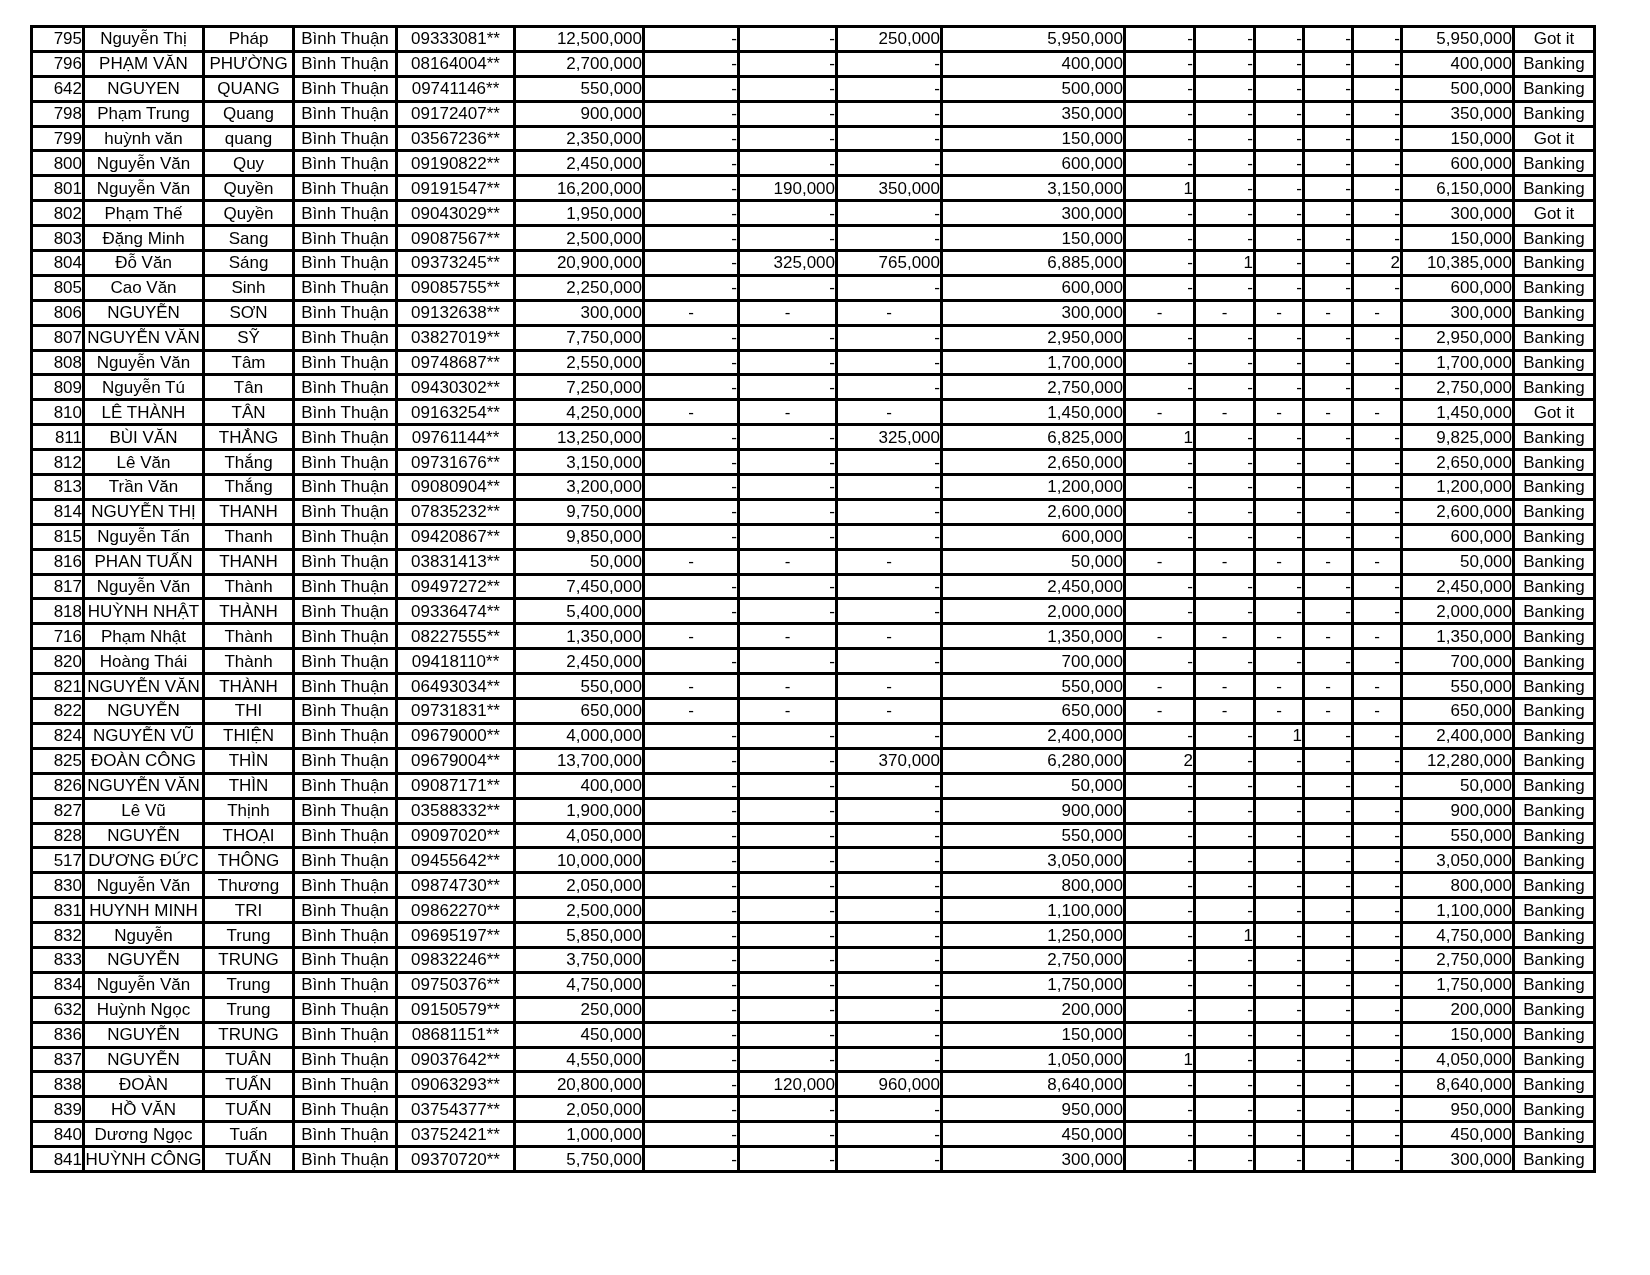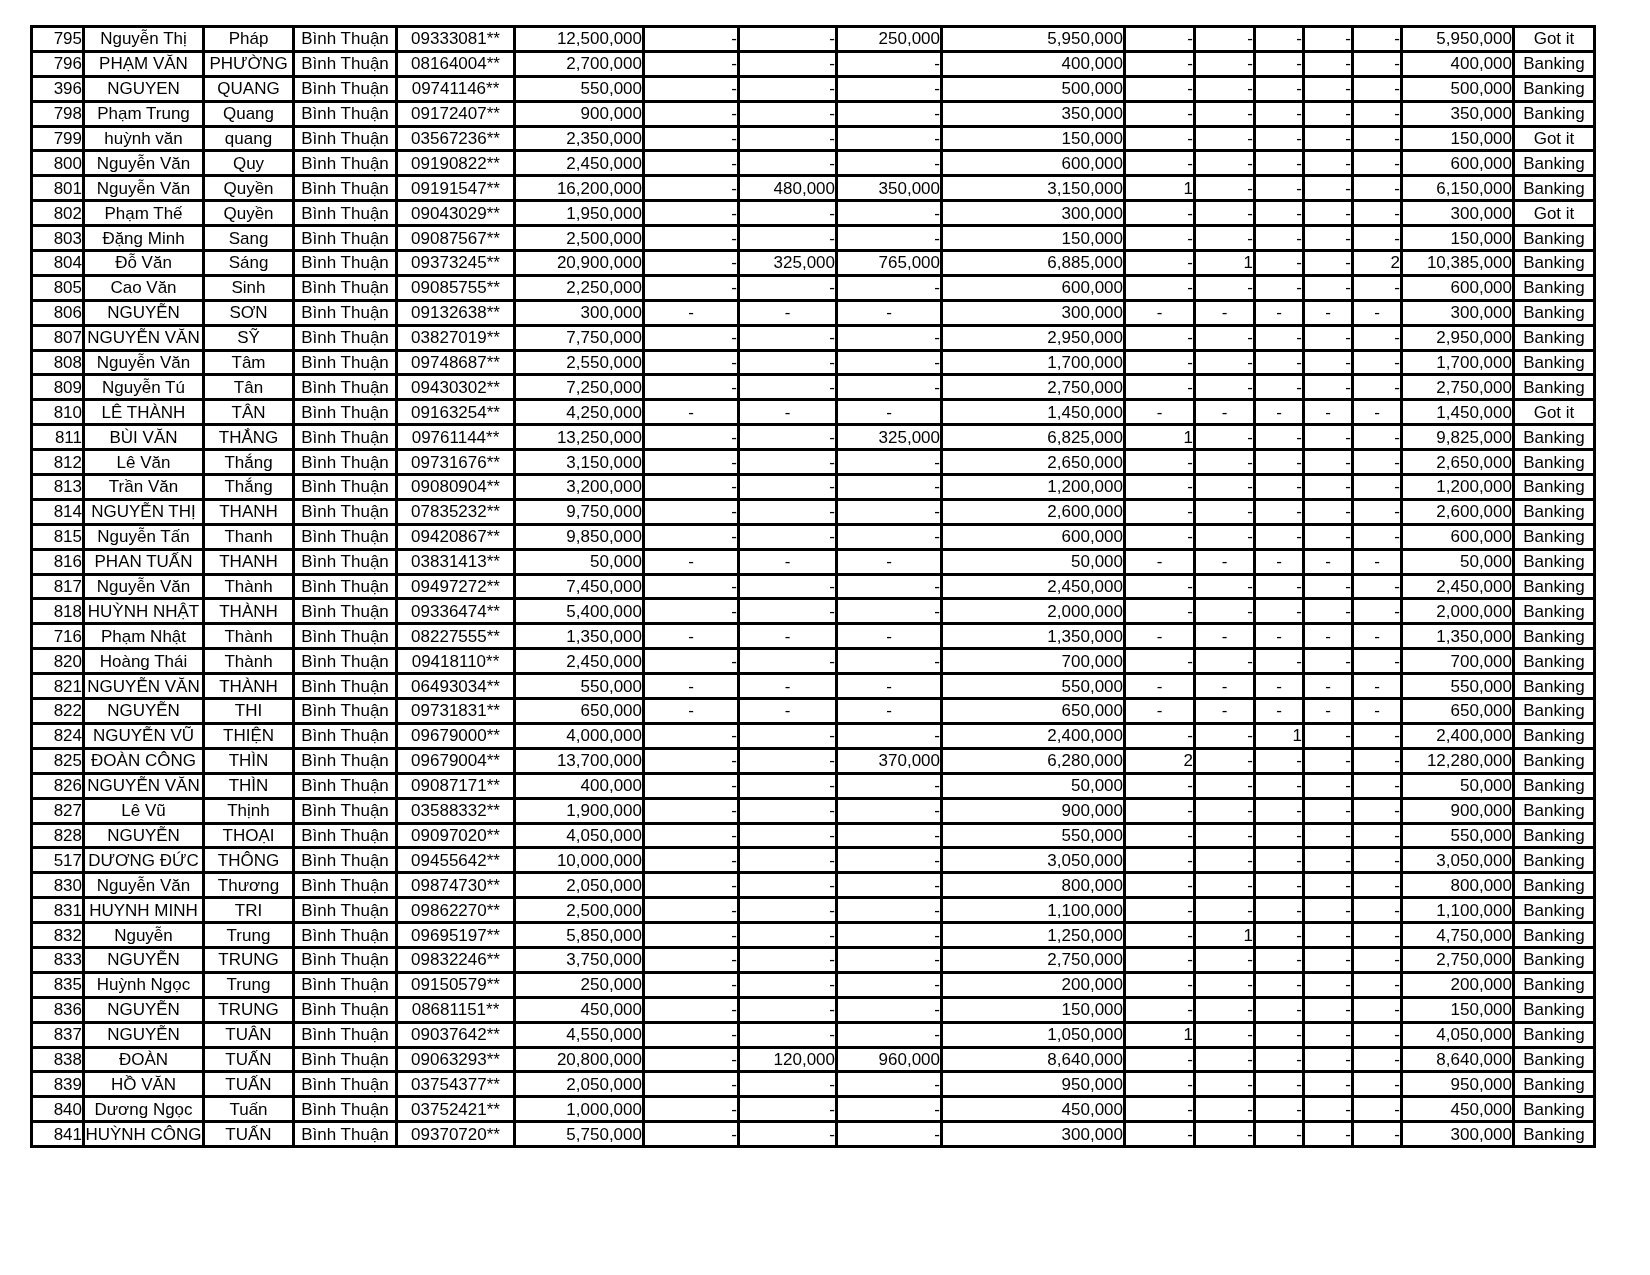--- a/index.html
+++ b/index.html
@@ -91,21 +91,21 @@
           <td class="v">400,000</td>
           <td class="ds">-</td>
           <td class="ds">-</td>
           <td class="ds">-</td>
           <td class="ds">-</td>
           <td class="ds">-</td>
           <td class="v">400,000</td>
           <td class="ctr">Banking</td>
         </tr>
         <tr>
-          <td class="id">396</td>
+          <td class="id">642</td>
           <td class="ctr">NGUYEN</td>
           <td class="ctr">QUANG</td>
           <td class="ctr">Bình Thuận</td>
           <td class="ctr">09741146**</td>
           <td class="v">550,000</td>
           <td class="dr">-</td>
           <td class="dr">-</td>
           <td class="dr">-</td>
           <td class="v">500,000</td>
           <td class="ds">-</td>
@@ -174,21 +174,21 @@
           <td class="ctr">Banking</td>
         </tr>
         <tr>
           <td class="id">801</td>
           <td class="ctr">Nguyễn Văn</td>
           <td class="ctr">Quyền</td>
           <td class="ctr">Bình Thuận</td>
           <td class="ctr">09191547**</td>
           <td class="v">16,200,000</td>
           <td class="dr">-</td>
-          <td class="v">480,000</td>
+          <td class="v">190,000</td>
           <td class="v">350,000</td>
           <td class="v">3,150,000</td>
           <td class="vs">1</td>
           <td class="ds">-</td>
           <td class="ds">-</td>
           <td class="ds">-</td>
           <td class="ds">-</td>
           <td class="v">6,150,000</td>
           <td class="ctr">Banking</td>
         </tr>
@@ -775,21 +775,40 @@
           <td class="v">2,750,000</td>
           <td class="ds">-</td>
           <td class="ds">-</td>
           <td class="ds">-</td>
           <td class="ds">-</td>
           <td class="ds">-</td>
           <td class="v">2,750,000</td>
           <td class="ctr">Banking</td>
         </tr>
         <tr>
-          <td class="id">835</td>
+          <td class="id">834</td>
+          <td class="ctr">Nguyễn Văn</td>
+          <td class="ctr">Trung</td>
+          <td class="ctr">Bình Thuận</td>
+          <td class="ctr">09750376**</td>
+          <td class="v">4,750,000</td>
+          <td class="dr">-</td>
+          <td class="dr">-</td>
+          <td class="dr">-</td>
+          <td class="v">1,750,000</td>
+          <td class="ds">-</td>
+          <td class="ds">-</td>
+          <td class="ds">-</td>
+          <td class="ds">-</td>
+          <td class="ds">-</td>
+          <td class="v">1,750,000</td>
+          <td class="ctr">Banking</td>
+        </tr>
+        <tr>
+          <td class="id">632</td>
           <td class="ctr">Huỳnh Ngọc</td>
           <td class="ctr">Trung</td>
           <td class="ctr">Bình Thuận</td>
           <td class="ctr">09150579**</td>
           <td class="v">250,000</td>
           <td class="dr">-</td>
           <td class="dr">-</td>
           <td class="dr">-</td>
           <td class="v">200,000</td>
           <td class="ds">-</td>

